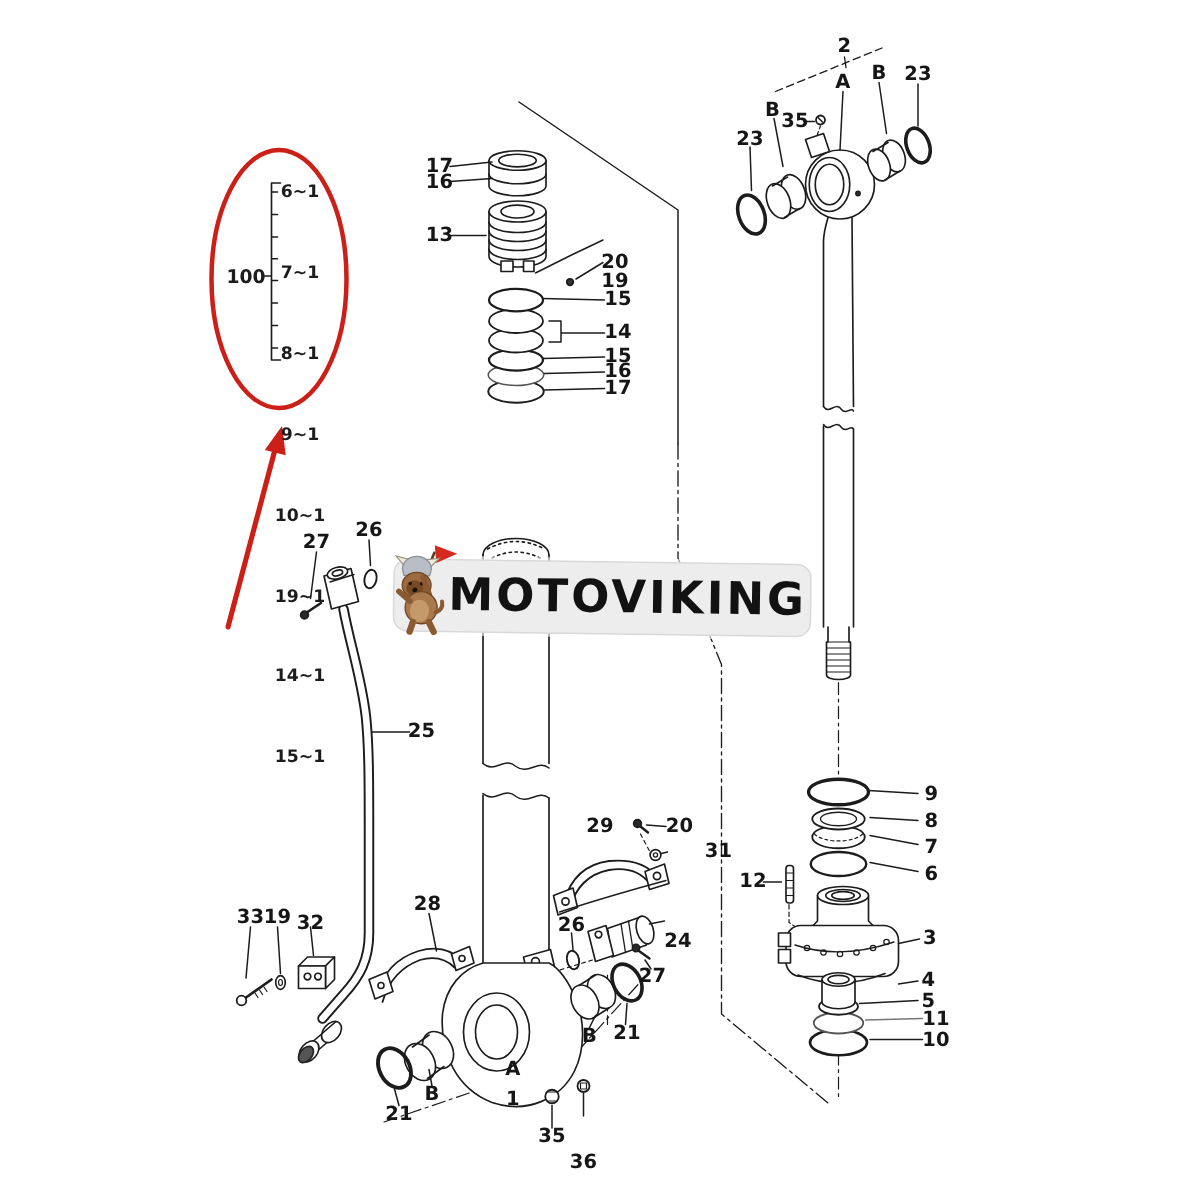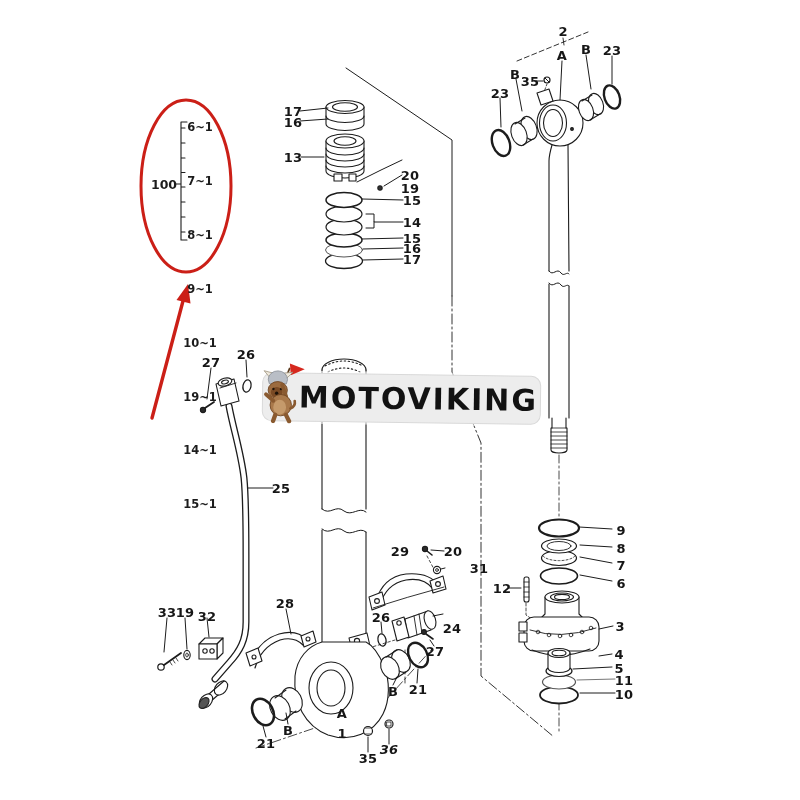--- a/index.html
+++ b/index.html
@@ -357,16 +357,16 @@
       <span class="label" style="left: 381px; top: 617px;">26</span>
       <span class="label" style="left: 452px; top: 628px;">24</span>
       <span class="label" style="left: 435px; top: 651px;">27</span>
       <span class="label" style="left: 393px; top: 691px;">B</span>
       <span class="label" style="left: 418px; top: 689px;">21</span>
       <span class="label" style="left: 288px; top: 730px;">B</span>
       <span class="label" style="left: 266px; top: 743px;">21</span>
       <span class="label" style="left: 342px; top: 713px;">A</span>
       <span class="label" style="left: 342px; top: 733px;">1</span>
       <span class="label" style="left: 368px; top: 758px;">35</span>
-      <span class="label" style="left: 389px; top: 749px; font-style: italic;">36</span>
+      <span class="label" style="left: 389px; top: 775px;">36</span>
     </div>
 
 </div>
 
 </body></html>

